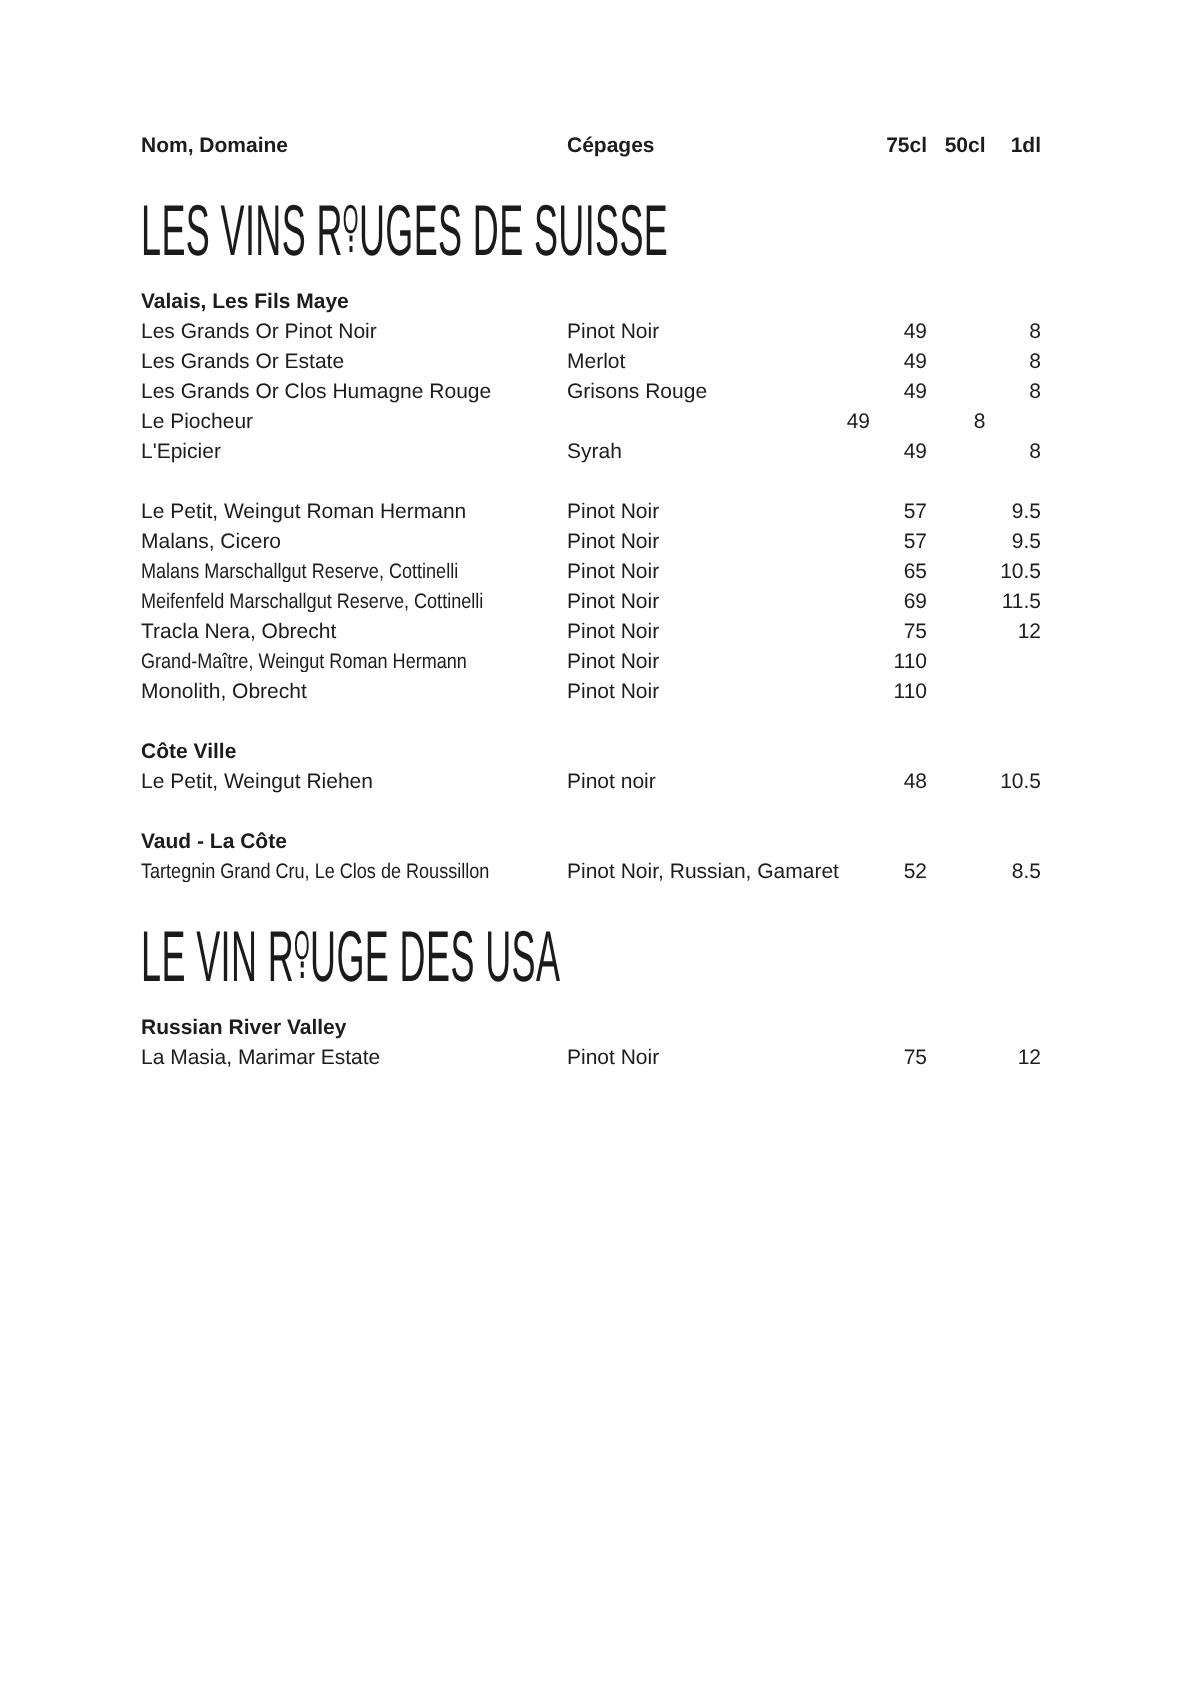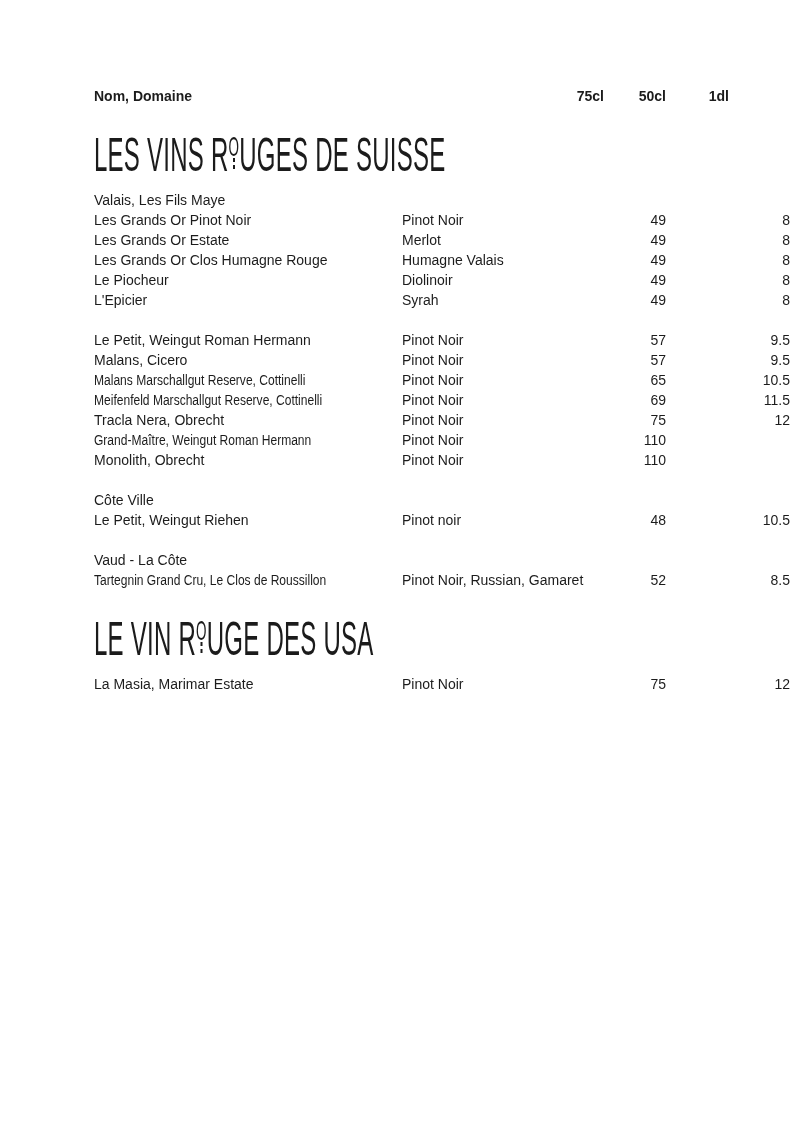--- a/index.html
+++ b/index.html
@@ -12,21 +12,20 @@
     padding:86px 99px 0 94px;
     font-family:"Liberation Sans", sans-serif;
     font-size:14px; line-height:20px;
     color:#1c1c1c;
     overflow:hidden;
   }
   .cols {
     display:grid;
     grid-template-columns:284px 202px 38px 39px 37px;
     align-items:baseline;
-    gap:24px;
   }
   .table-header { font-weight:bold; }
   .num { text-align:right; }
   .c-name, .c-cep { white-space:nowrap; }
   .squeeze { transform:scaleX(0.86); transform-origin:left center; }
 
   .deco-title {
     margin:27px 0 13px 0;
     font-weight:normal;
     font-size:48px;
@@ -49,28 +48,29 @@
     position:absolute;
     top:24px;
     left:calc(50% - 2px);
     width:4px; height:4px;
     background:currentColor;
     box-shadow:0 7px 0 currentColor;
   }
 
   .menu-section { margin-bottom:4px; }
   .group { margin-bottom:20px; }
-  .group-name { font-weight:normal; }
+  .group-name { font-weight:bold; }
 </style>
 </head>
 <body>
 
 <div class="page">
   <div class="cols table-header">
     <div>Nom, Domaine</div>
+    <div>Cépages</div>
     <div class="num">75cl</div>
     <div class="num">50cl</div>
     <div class="num">1dl</div>
   </div>
   <div id="sections">
   <section class="menu-section">
     <h1 class="deco-title"><span>LES VINS R</span><span class="deco-o">O</span><span>UGES DE SUISSE</span></h1>
     <div class="groups">
   <div class="group">
     <div class="group-name">Valais, Les Fils Maye</div>
@@ -86,29 +86,28 @@
   <div class="row cols">
     <div class="c-name">Les Grands Or Estate</div>
     <div class="c-cep">Merlot</div>
     <div class="num">49</div>
     <div class="num"></div>
     <div class="num">8</div>
   </div>
 
   <div class="row cols">
     <div class="c-name">Les Grands Or Clos Humagne Rouge</div>
-    <div class="c-cep">Humagne Valais</div>
+    <div class="c-cep">Grisons Rouge</div>
     <div class="num">49</div>
     <div class="num"></div>
     <div class="num">8</div>
   </div>
 
   <div class="row cols">
     <div class="c-name">Le Piocheur</div>
-    <div class="c-cep">Diolinoir</div>
     <div class="num">49</div>
     <div class="num"></div>
     <div class="num">8</div>
   </div>
 
   <div class="row cols">
     <div class="c-name">L'Epicier</div>
     <div class="c-cep">Syrah</div>
     <div class="num">49</div>
     <div class="num"></div>
@@ -202,20 +201,21 @@
   </div>
 </div>
   </div>
 </div>
   </section>
 
   <section class="menu-section">
     <h1 class="deco-title"><span>LE VIN R</span><span class="deco-o">O</span><span>UGE DES USA</span></h1>
     <div class="groups">
   <div class="group">
+    <div class="group-name">Russian River Valley</div>
     <div class="wines">
   <div class="row cols">
     <div class="c-name">La Masia, Marimar Estate</div>
     <div class="c-cep">Pinot Noir</div>
     <div class="num">75</div>
     <div class="num"></div>
     <div class="num">12</div>
   </div>
 </div>
   </div>

